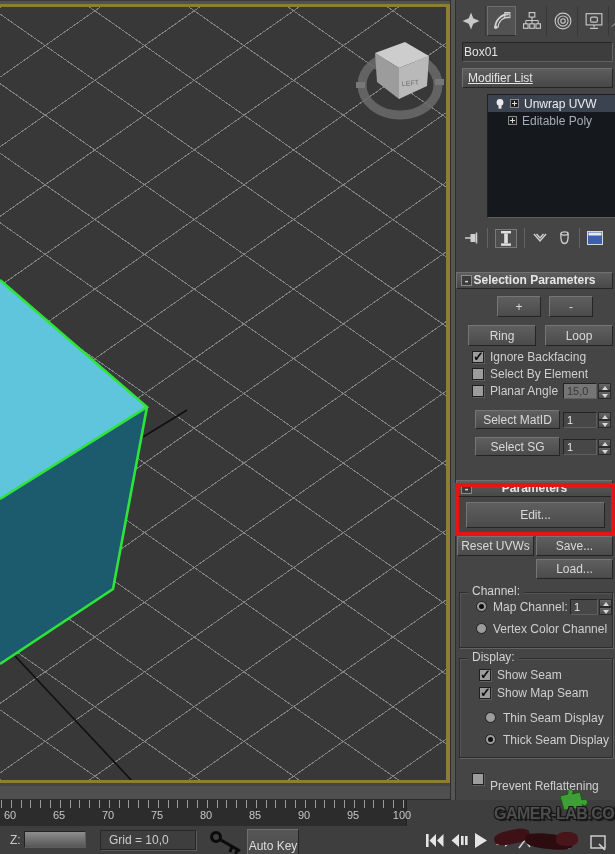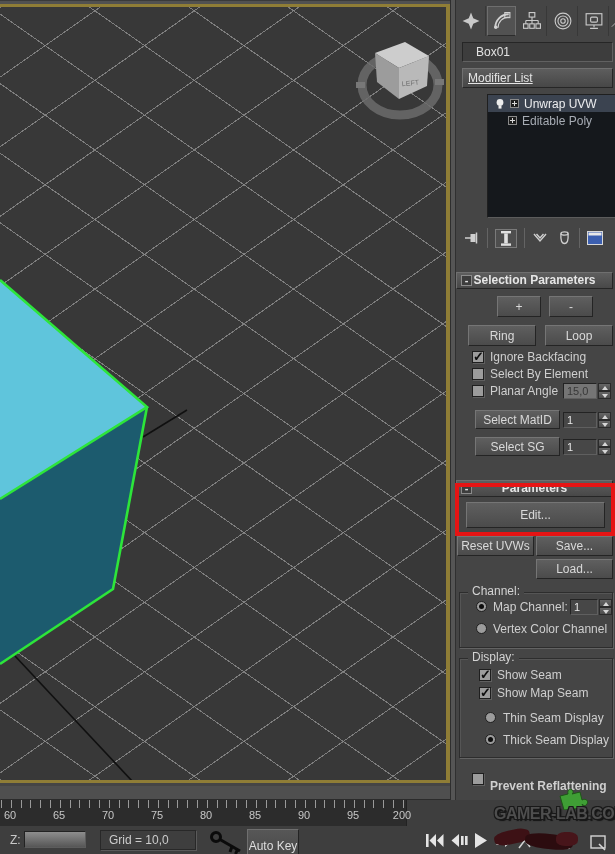--- a/index.html
+++ b/index.html
@@ -19,21 +19,21 @@
   #scene { position:absolute; left:0; top:0; }
   #viewcube { position:absolute; left:352px; top:26px; }
   #timeslider-strip { position:absolute; left:0; top:786px; width:450px; height:14px; background:#4f4f4f; border-bottom:1px solid #2b2b2b; }
 
   
   #panel { position:absolute; left:450px; top:0; width:165px; height:800px; background:#454545; }
   #panel-gutter { position:absolute; left:0; top:0; width:6px; height:800px; background:#555; border-left:1px solid #2e2e2e; border-right:1px solid #303030; }
   .tab { position:absolute; top:6px; width:29px; height:30px; display:flex; align-items:center; justify-content:center; border-right:1px solid #383838; }
   .tab.active { background:#525252; border:1px solid #6e6e6e; border-bottom-color:#2c2c2c; }
   .fld { position:absolute; background:#3d3d3d; border:1px solid; border-color:#262626 #616161 #616161 #262626;
-    color:#e2e2e2; font-size:12px; padding:2px 13px; }
+    color:#e2e2e2; font-size:12px; padding:2px 1px; }
   .combo { position:absolute; background:linear-gradient(#5d5d5d,#474747); border:1px solid; border-color:#707070 #262626 #262626 #707070; color:#e4e4e4; font-size:12px; padding:2px 5px; }
   #stack { position:absolute; left:12px; top:94px; width:151px; height:124px; background:#15181c;
     border:1px solid; border-color:#1f1f1f #5c5c5c #5c5c5c #1f1f1f;margin-left:25px; }
   .stack-row { position:relative; height:17px; display:flex; align-items:center; font-size:12px; color:#a7acb4; padding-left:4px; }
   .stack-row.sel { background:#3b4350; color:#ecedef; }
   .plusbox { width:9px; height:9px; background:#1d1d1d; border:1px solid #8a8a8a; position:relative; margin-right:5px; flex:0 0 auto; }
   .plusbox::before, .plusbox::after { content:""; position:absolute; background:#d8d8d8; }
   .plusbox::before { left:1px; right:1px; top:3px; height:1px; }
   .plusbox::after { top:1px; bottom:1px; left:3px; width:1px; }
   .bulb { width:12px; height:12px; margin:0 4px 0 2px; flex:0 0 auto; }
@@ -291,37 +291,37 @@
     <span class="chk on" style="left:29px; top:669px;"></span>
     <span class="lbl" style="left:47px; top:668px;">Show Seam</span>
     <span class="chk on" style="left:29px; top:687px;"></span>
     <span class="lbl" style="left:47px; top:686px;">Show Map Seam</span>
     <span class="rad" style="left:35px; top:712px;"></span>
     <span class="lbl" style="left:53px; top:711px;">Thin Seam Display</span>
     <span class="rad on" style="left:35px; top:734px;"></span>
     <span class="lbl" style="left:53px; top:733px;">Thick Seam Display</span>
 
     <span class="chk" style="left:22px; top:773px;"></span>
-    <span class="lbl" style="left:40px; top:779px;font-weight:bold;">Prevent Reflattening</span>
+    <span class="lbl" style="left:40px; top:779px;">Prevent Reflattening</span>
   </div>
 
   <div id="red-rect"></div>
 
   <div id="bottom">
     <div id="ruler">
       <div id="ruler-ticks"></div>
       <span class="tick-lbl" style="left:10px;">60</span>
       <span class="tick-lbl" style="left:59px;">65</span>
       <span class="tick-lbl" style="left:108px;">70</span>
       <span class="tick-lbl" style="left:157px;">75</span>
       <span class="tick-lbl" style="left:206px;">80</span>
       <span class="tick-lbl" style="left:255px;">85</span>
       <span class="tick-lbl" style="left:304px;">90</span>
       <span class="tick-lbl" style="left:353px;">95</span>
-      <span class="tick-lbl" style="left:402px;">200</span>
+      <span class="tick-lbl" style="left:402px;">100</span>
     </div>
 
     <div id="status">
       <span class="lbl" style="left:10px; top:7px; color:#c9c9c9;">Z:</span>
       <div id="z-input"></div>
       <div id="grid-box">Grid = 10,0</div>
 
       <svg style="position:absolute; left:208px; top:2px;" width="38" height="26" viewBox="0 0 38 26">
         <g stroke="#0b0b0b" stroke-width="3" fill="none">
           <circle cx="8" cy="9" r="4.5"></circle>

